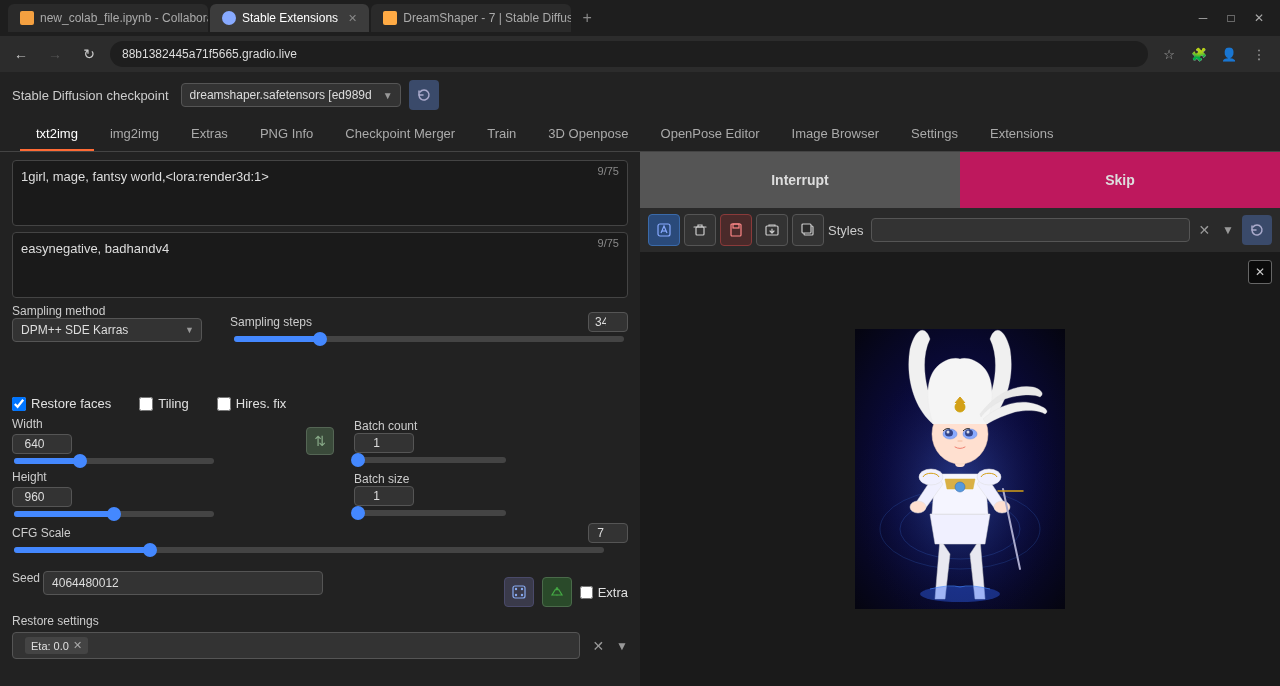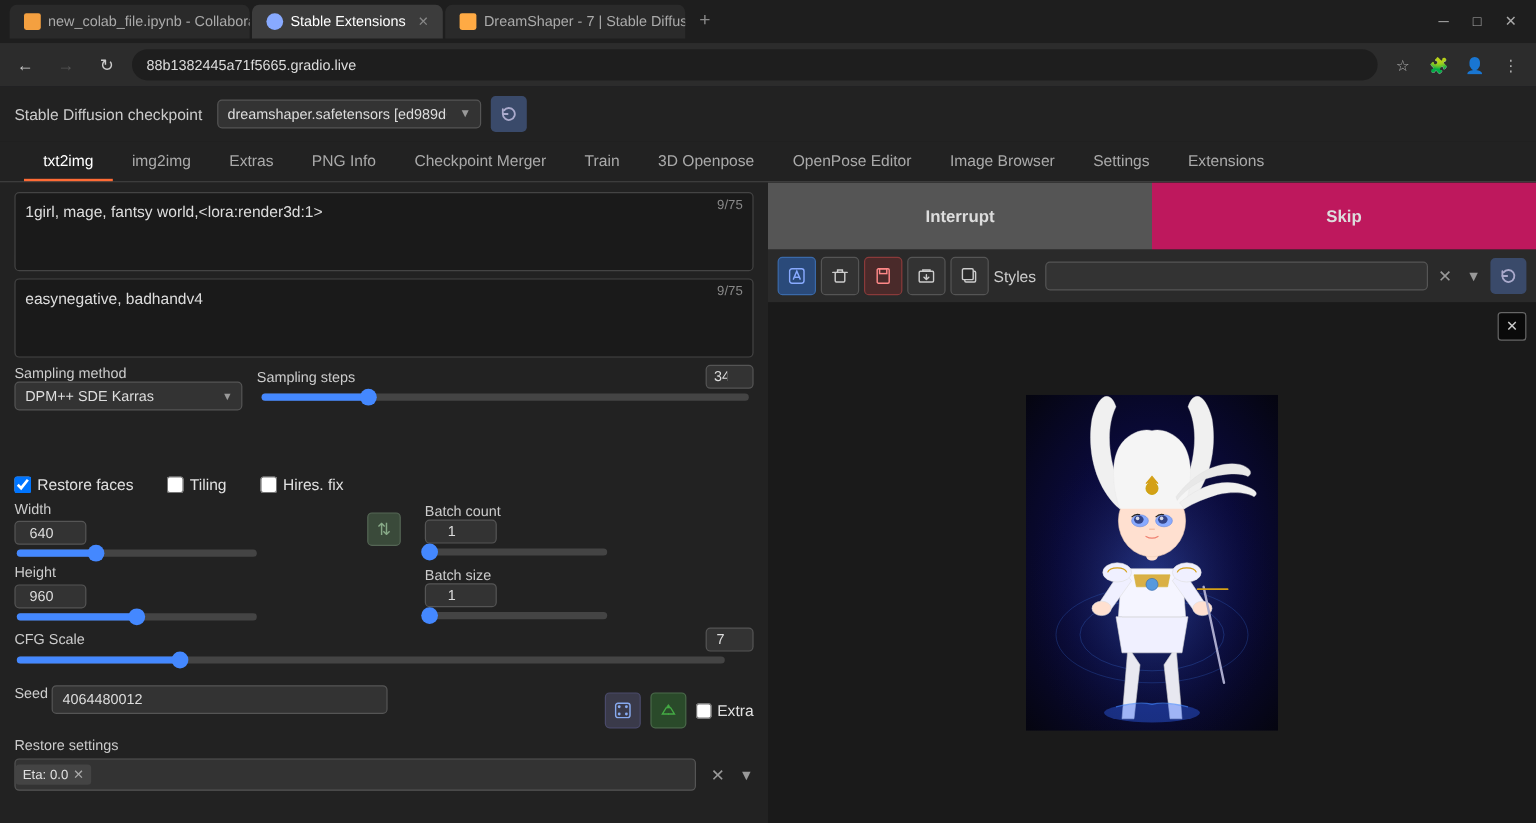--- a/index.html
+++ b/index.html
@@ -248,22 +248,22 @@
     .prompt-counter {
       position: absolute;
       top: 4px;
       right: 8px;
       font-size: 11px;
       color: #888;
     }
 
     .row {
       display: flex;
-      align-items: flex-start;
-      gap: 12px;
+      align-items: flex-end;
+      gap: 28px;
     }
 
     .label {
       font-size: 12px;
       color: #ccc;
       white-space: nowrap;
     }
 
     .select-wrap {
       position: relative;
@@ -405,21 +405,21 @@
     .override-row {
       display: flex;
       align-items: center;
       gap: 8px;
     }
     .override-input-wrap {
       flex: 1;
       background: #333;
       border: 1px solid #555;
       border-radius: 4px;
-      padding: 4px 0;
+      padding: 4px 12px;
       display: flex;
       align-items: center;
       gap: 6px;
       flex-wrap: wrap;
     }
     .tag-chip {
       background: #444;
       border-radius: 3px;
       padding: 2px 6px;
       font-size: 11px;

